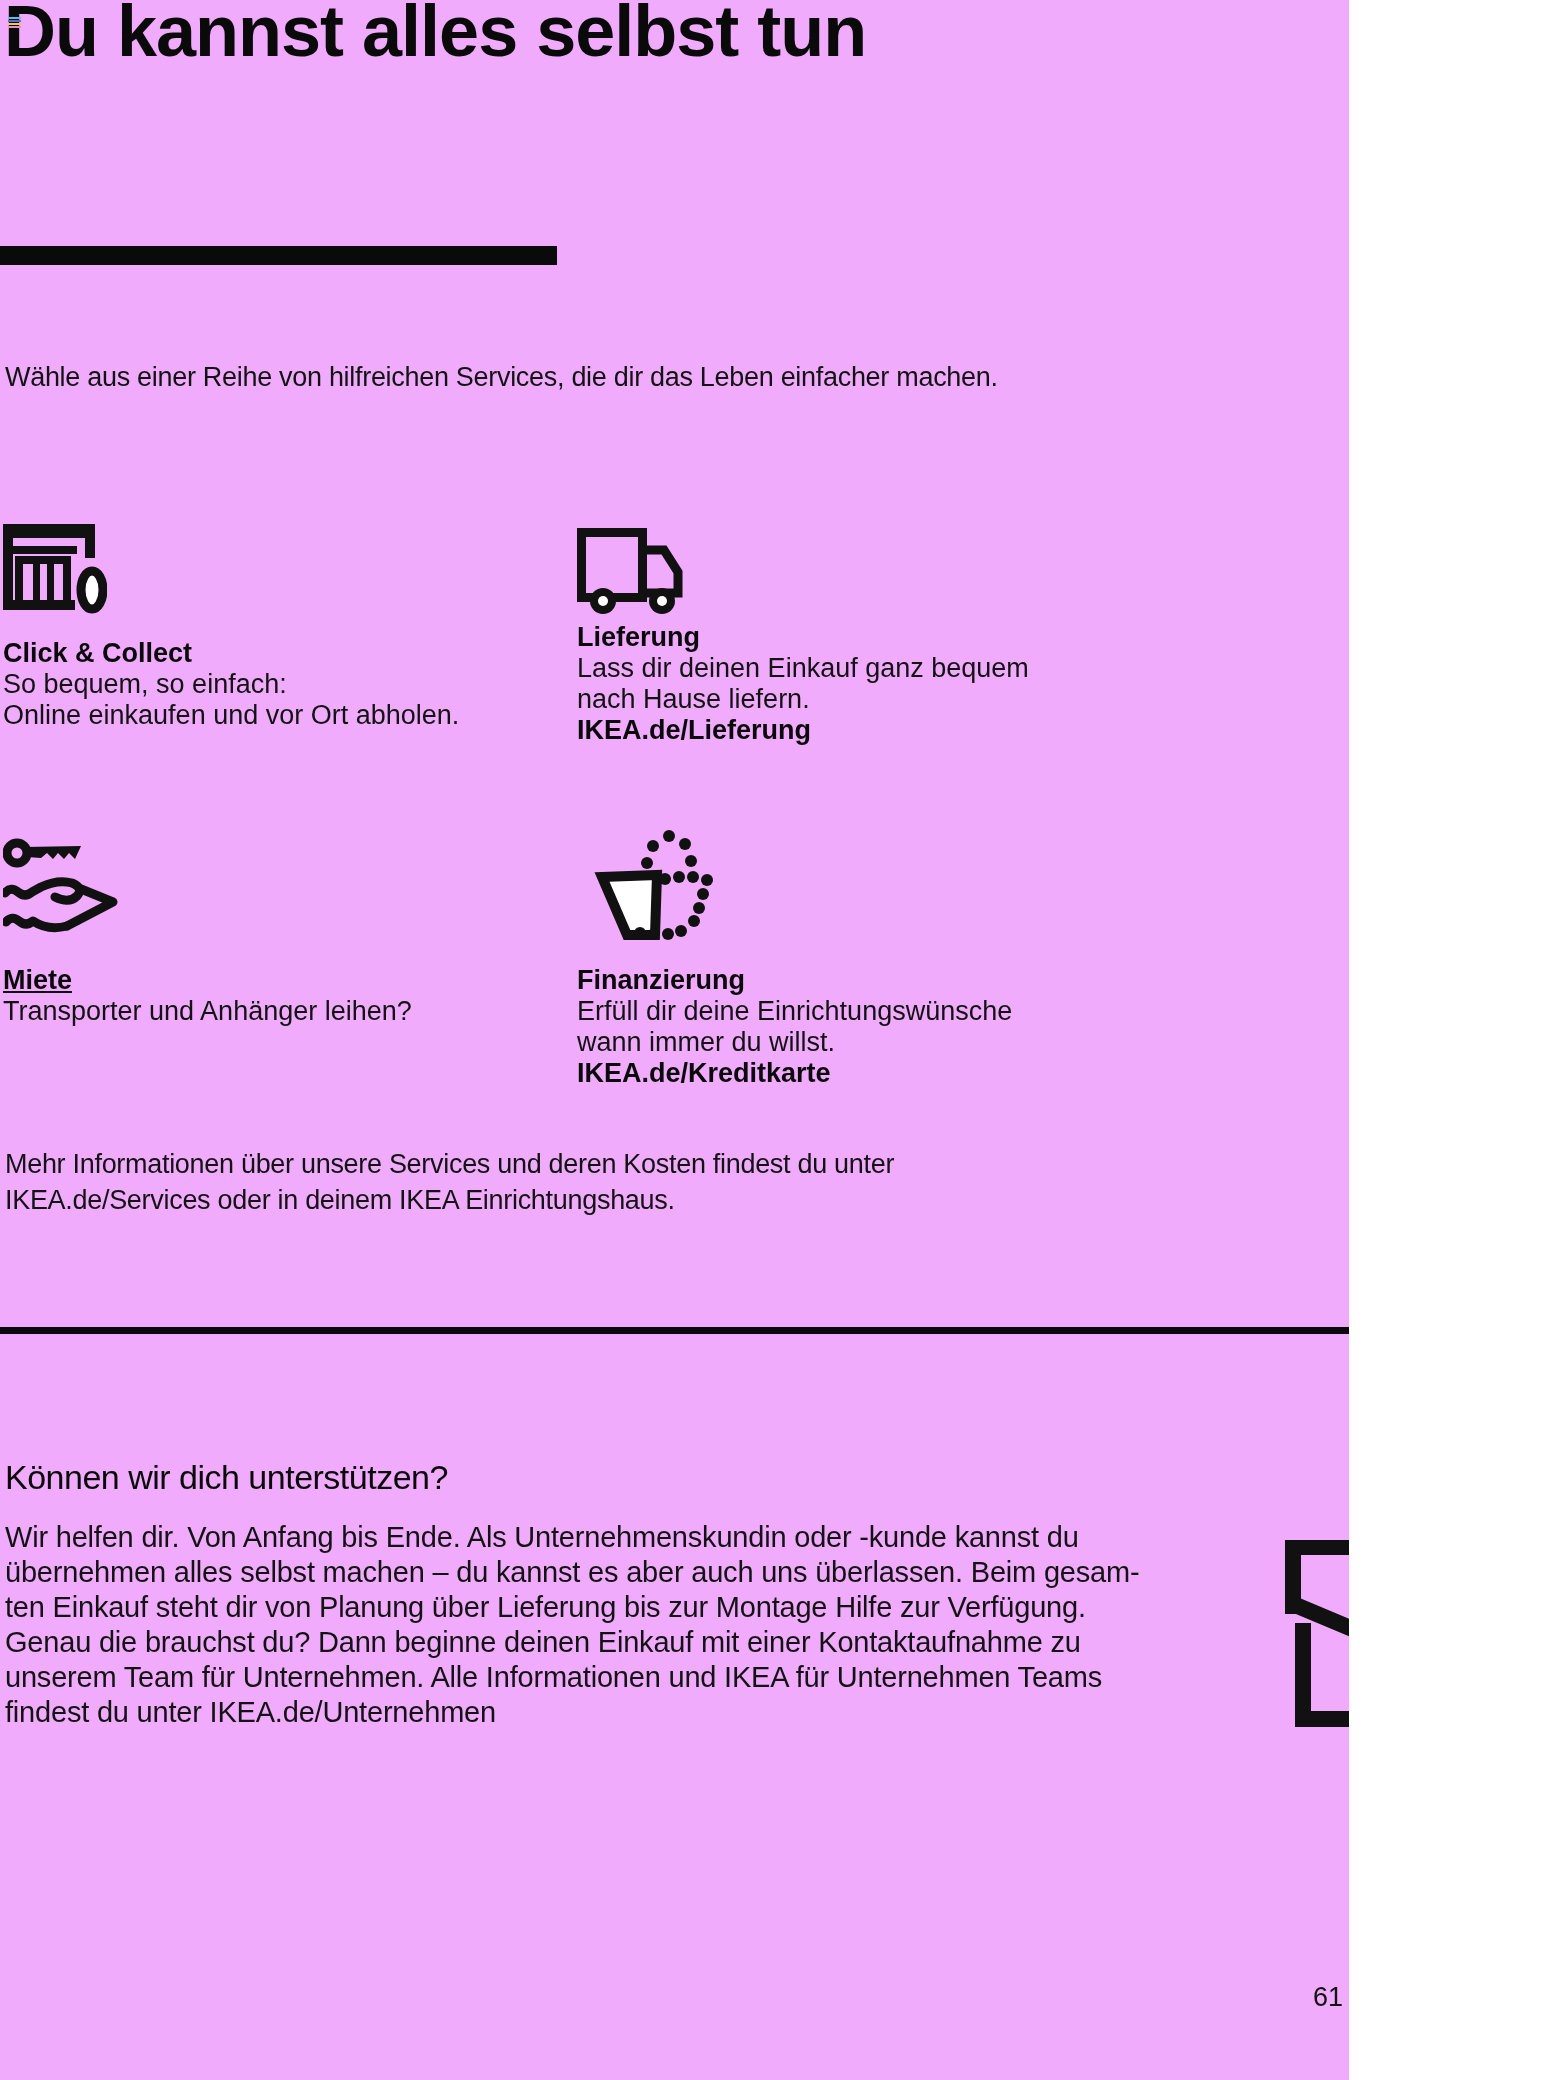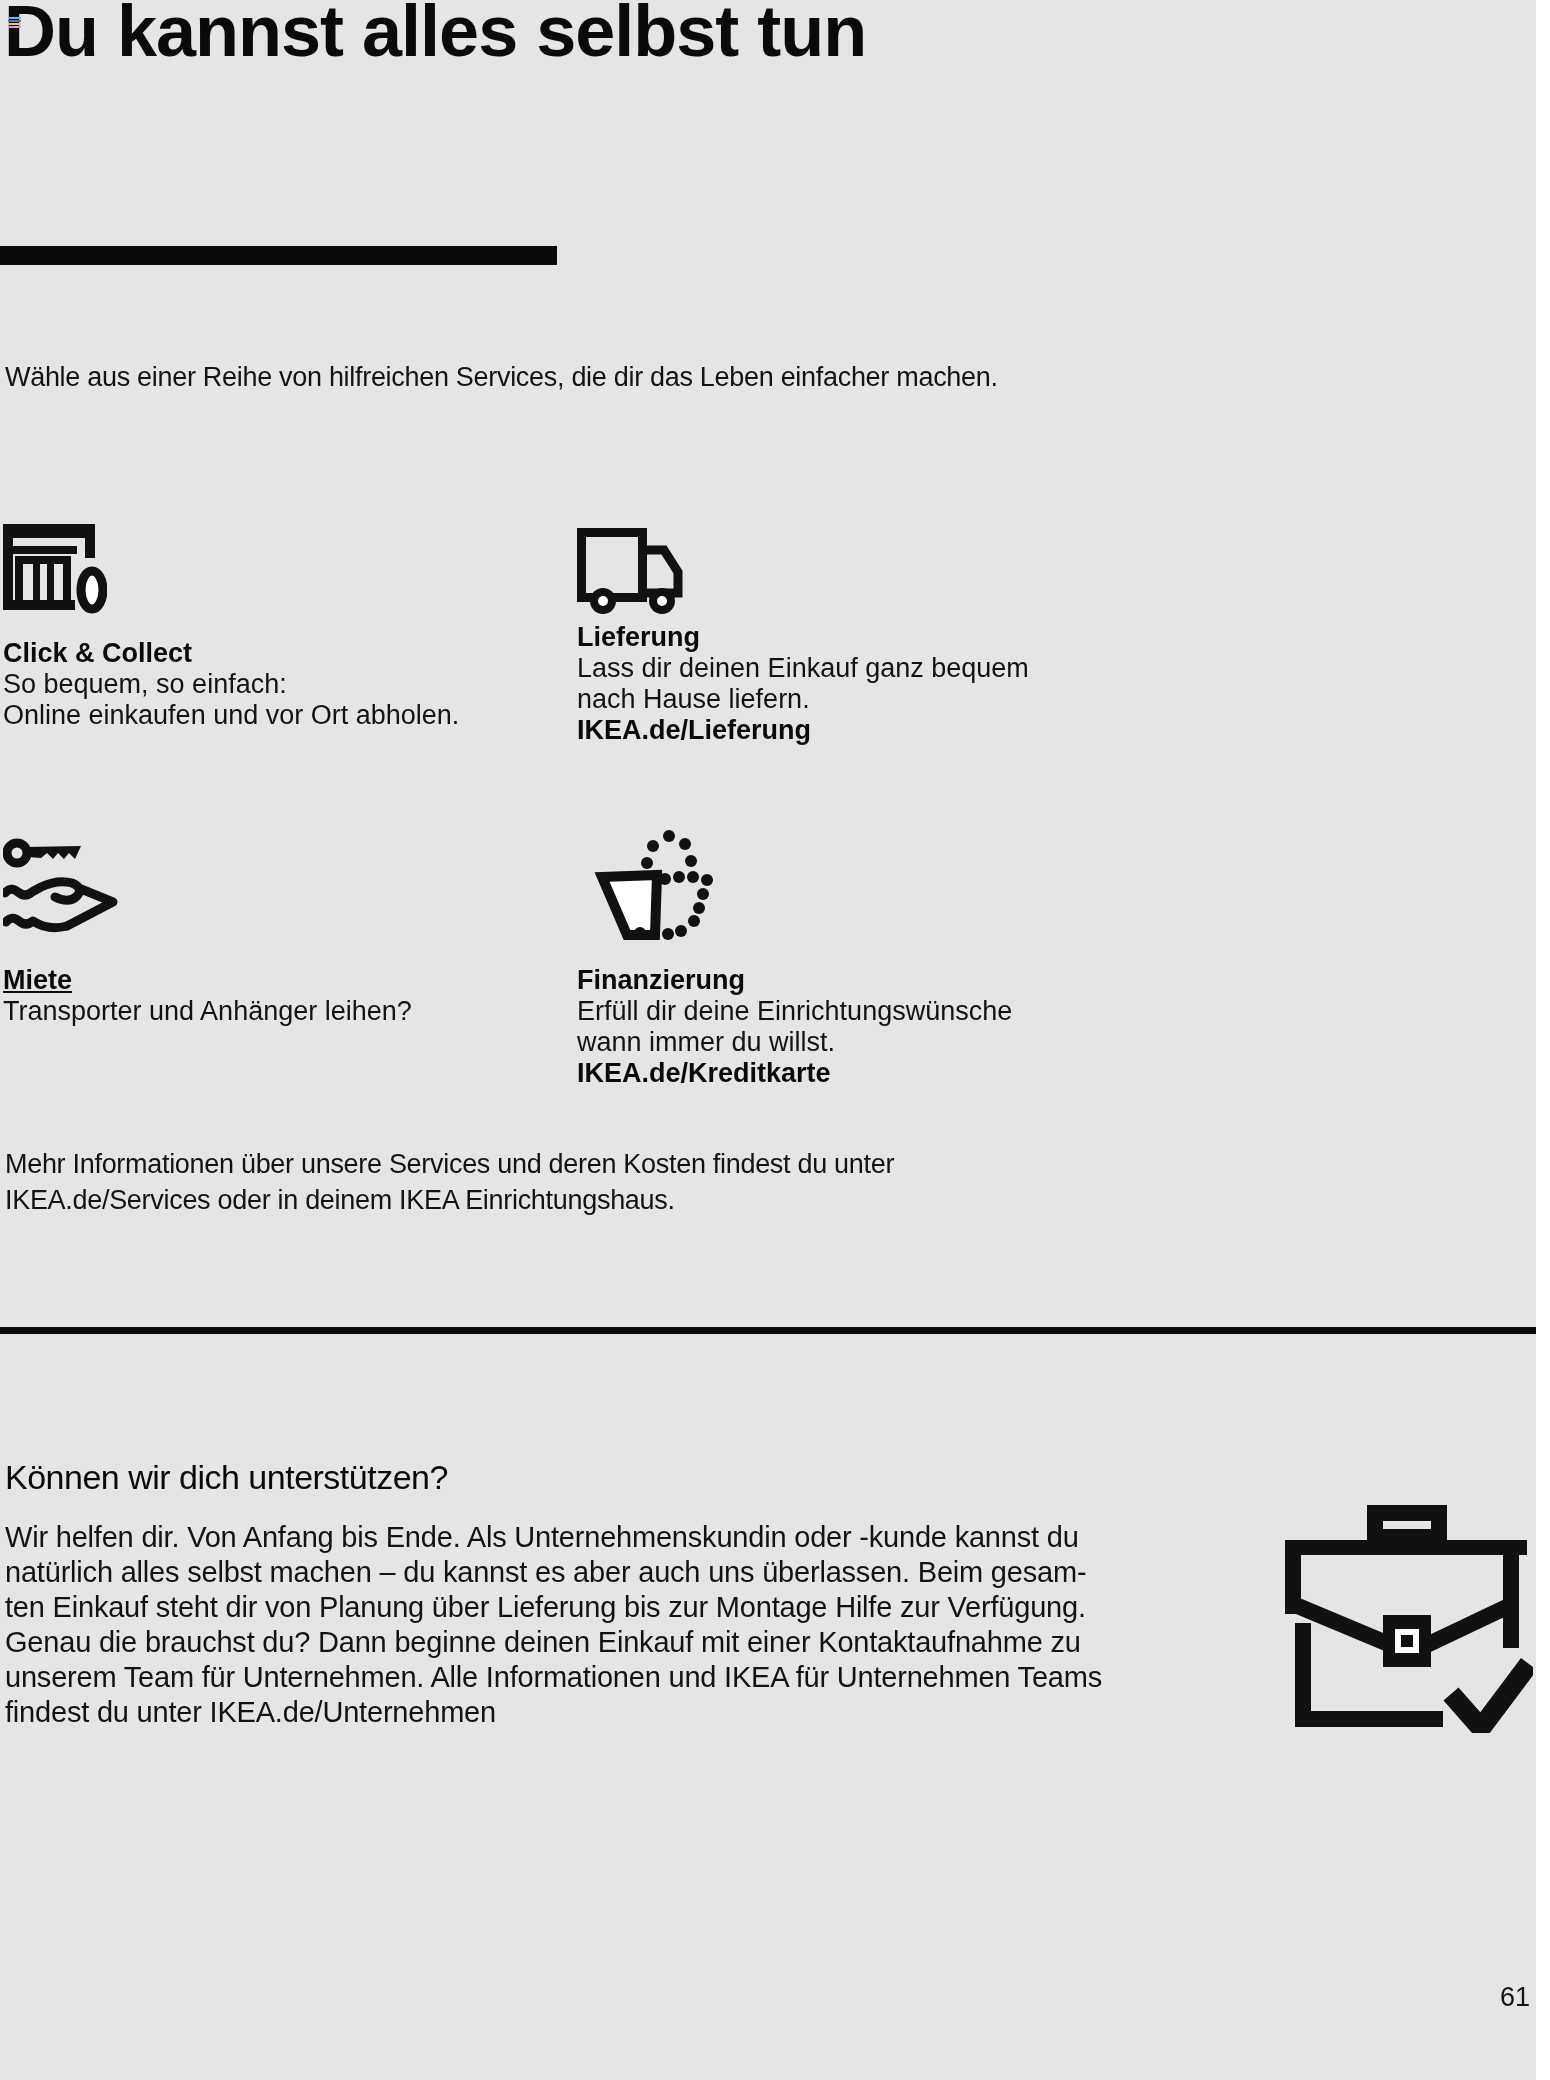--- a/index.html
+++ b/index.html
@@ -1,17 +1,17 @@
 <!DOCTYPE html>
 <html><head>
 <meta charset="utf-8">
 <style>
   html,body{margin:0;padding:0;background:#fff;}
   #page{
-    position:relative; width:1536px; height:2080px; background:#e5e5e5;
+    position:relative; width:1349px; height:2080px; background:#f0abfc;
     font-family:"Liberation Sans","DejaVu Sans",sans-serif; color:#131313;
     overflow:hidden;
   }
   .abs{position:absolute;}
   .headline{
     left:4px; top:-12px; font-size:72px; font-weight:700; line-height:86px;
     letter-spacing:-1px; color:#0a0a0a; white-space:nowrap;
   }
   .stripes{left:8px; top:17px; width:13px;}
   .stripes div{height:2px; margin-bottom:1px;}
@@ -137,21 +137,21 @@
   <div class="abs more-info">
     <div>Mehr Informationen über unsere Services und deren Kosten findest du unter</div>
     <div>IKEA.de/Services oder in deinem IKEA Einrichtungshaus.</div>
   </div>
 
   <div class="abs divider"></div>
 
   <div class="abs support-heading">Können wir dich unterstützen?</div>
   <div class="abs support-para">
     <div>Wir helfen dir. Von Anfang bis Ende. Als Unternehmenskundin oder -kunde kannst du</div>
-    <div>natürlich alles selbst machen – du kannst es aber auch uns überlassen. Beim gesam-</div>
+    <div>übernehmen alles selbst machen – du kannst es aber auch uns überlassen. Beim gesam-</div>
     <div>ten Einkauf steht dir von Planung über Lieferung bis zur Montage Hilfe zur Verfügung.</div>
     <div>Genau die brauchst du? Dann beginne deinen Einkauf mit einer Kontaktaufnahme zu</div>
     <div>unserem Team für Unternehmen. Alle Informationen und IKEA für Unternehmen Teams</div>
     <div>findest du unter IKEA.de/Unternehmen</div>
   </div>
 
   <span class="abs" style="left:1283px; top:1498px;">
     <svg width="250" height="235" viewBox="0 0 250 235">
       <g fill="#111">
         <rect x="2" y="42" width="242" height="15"></rect>

